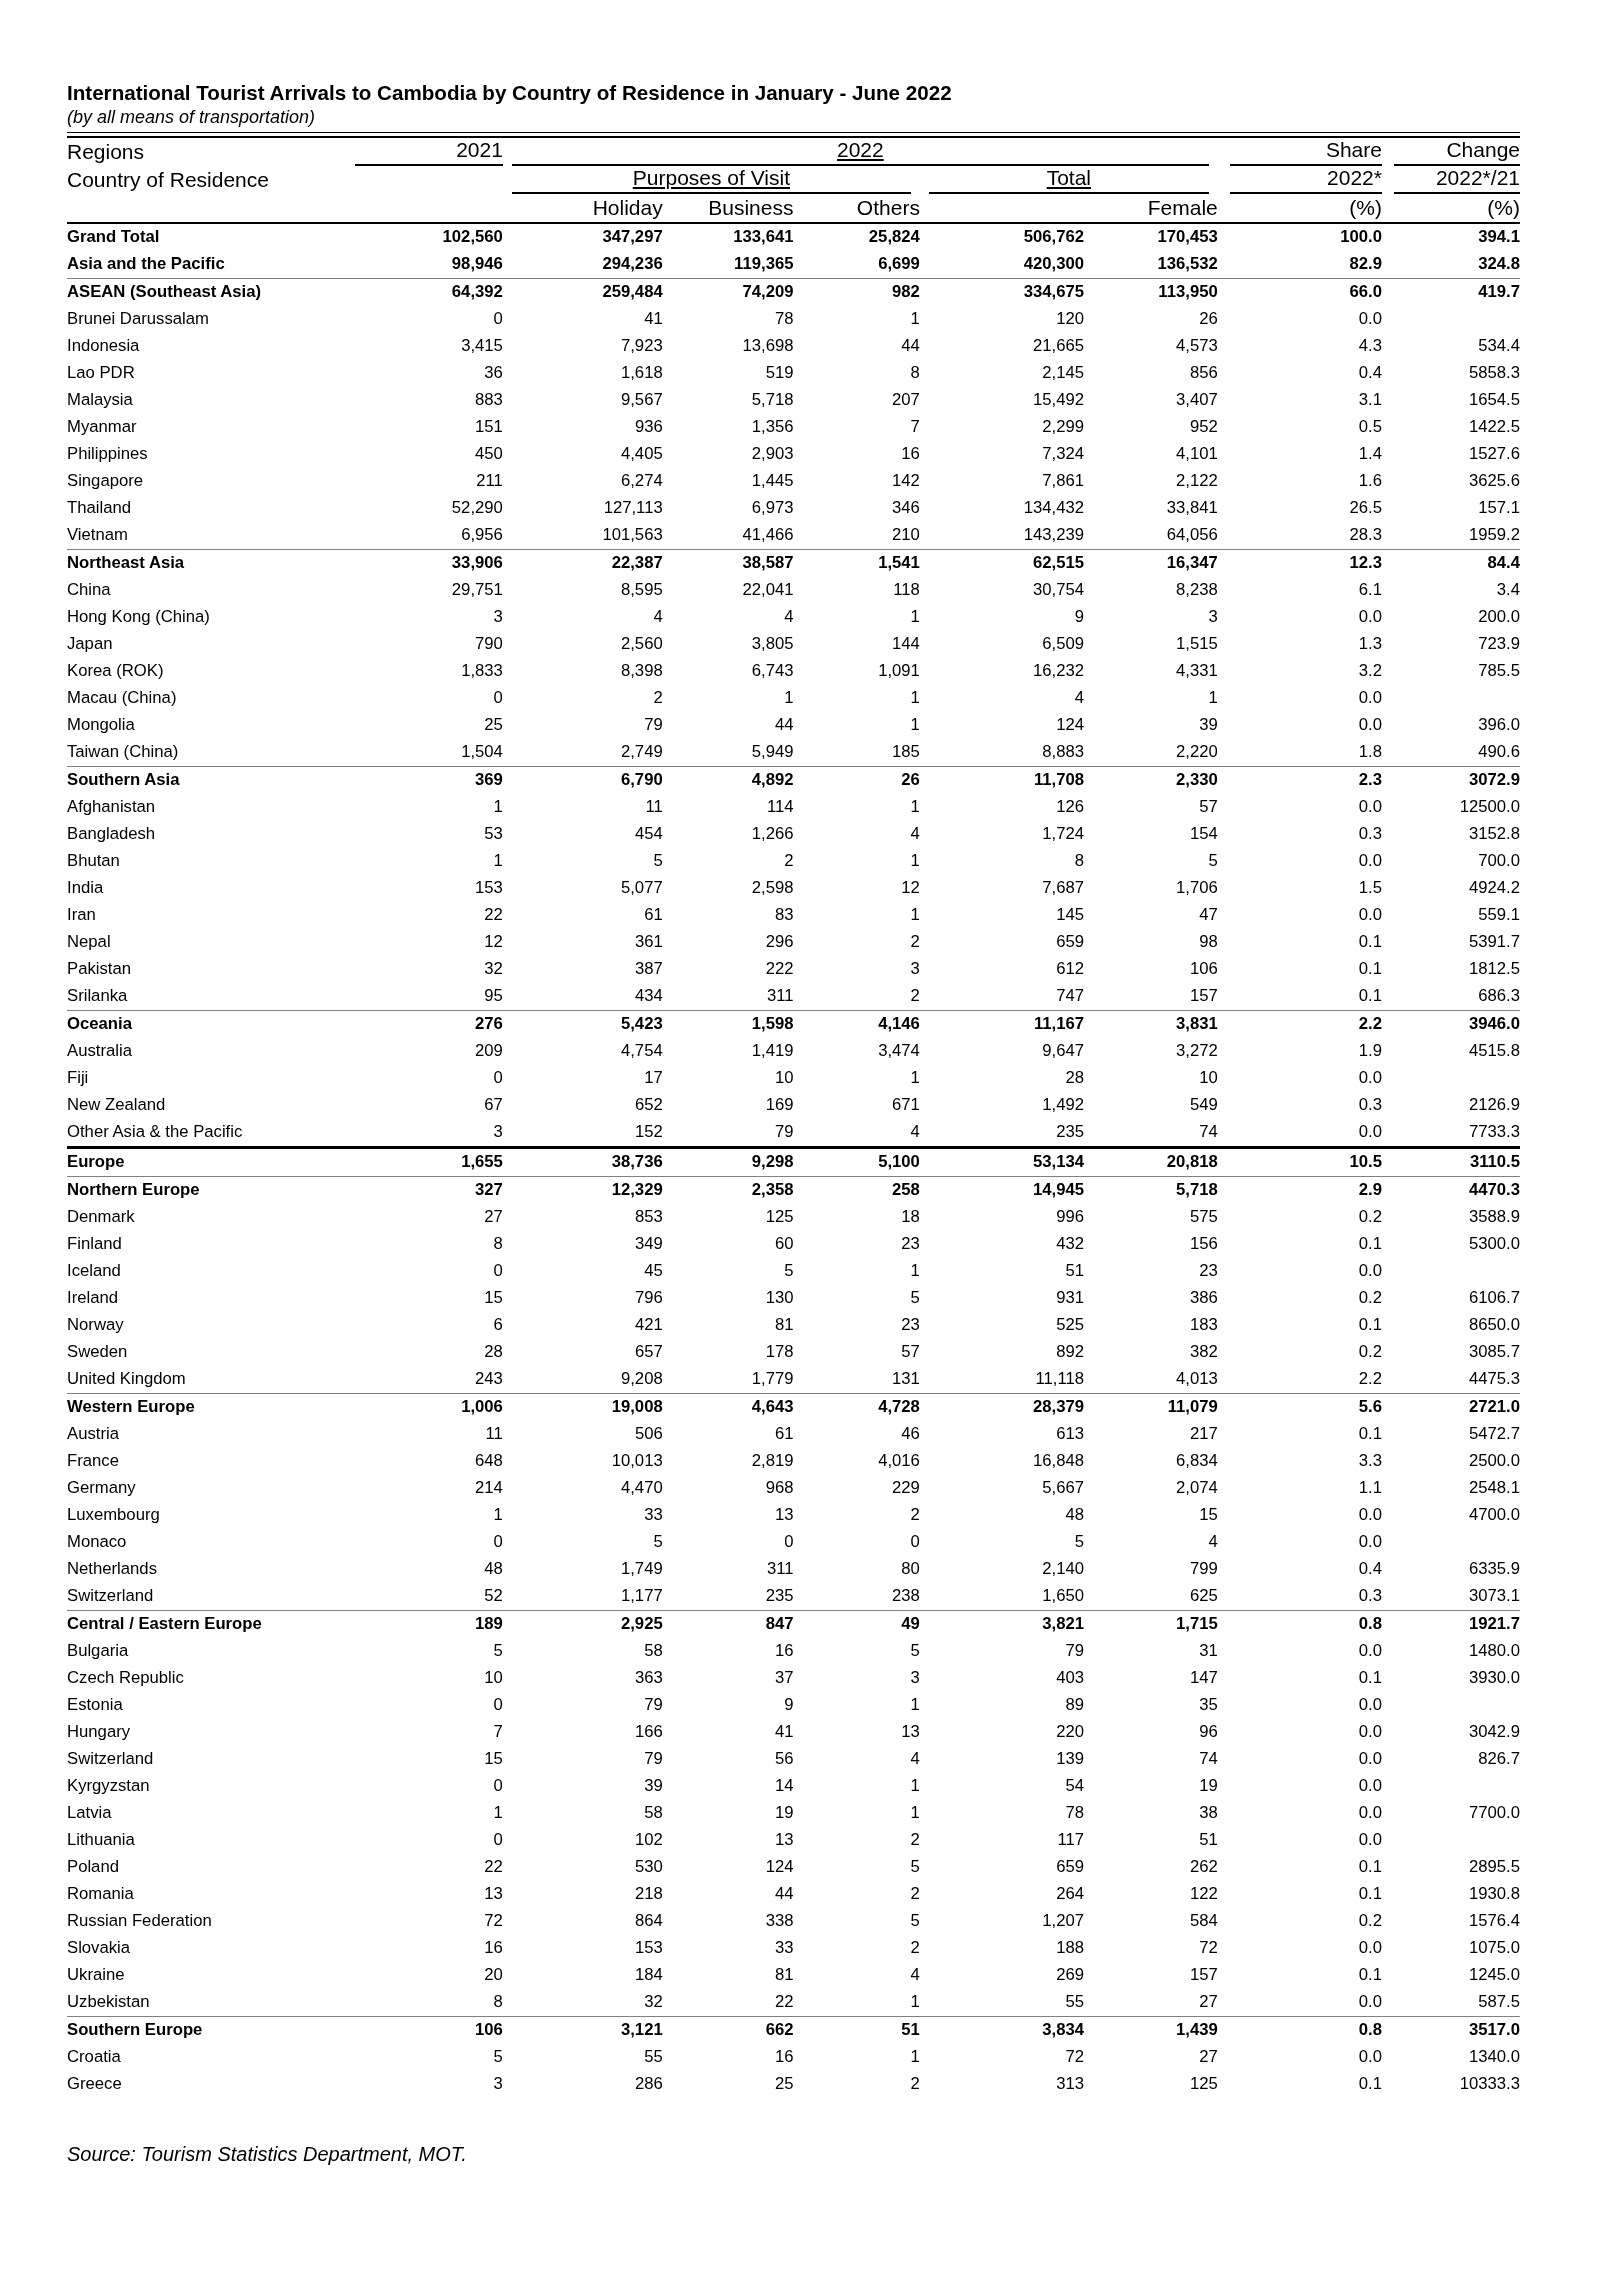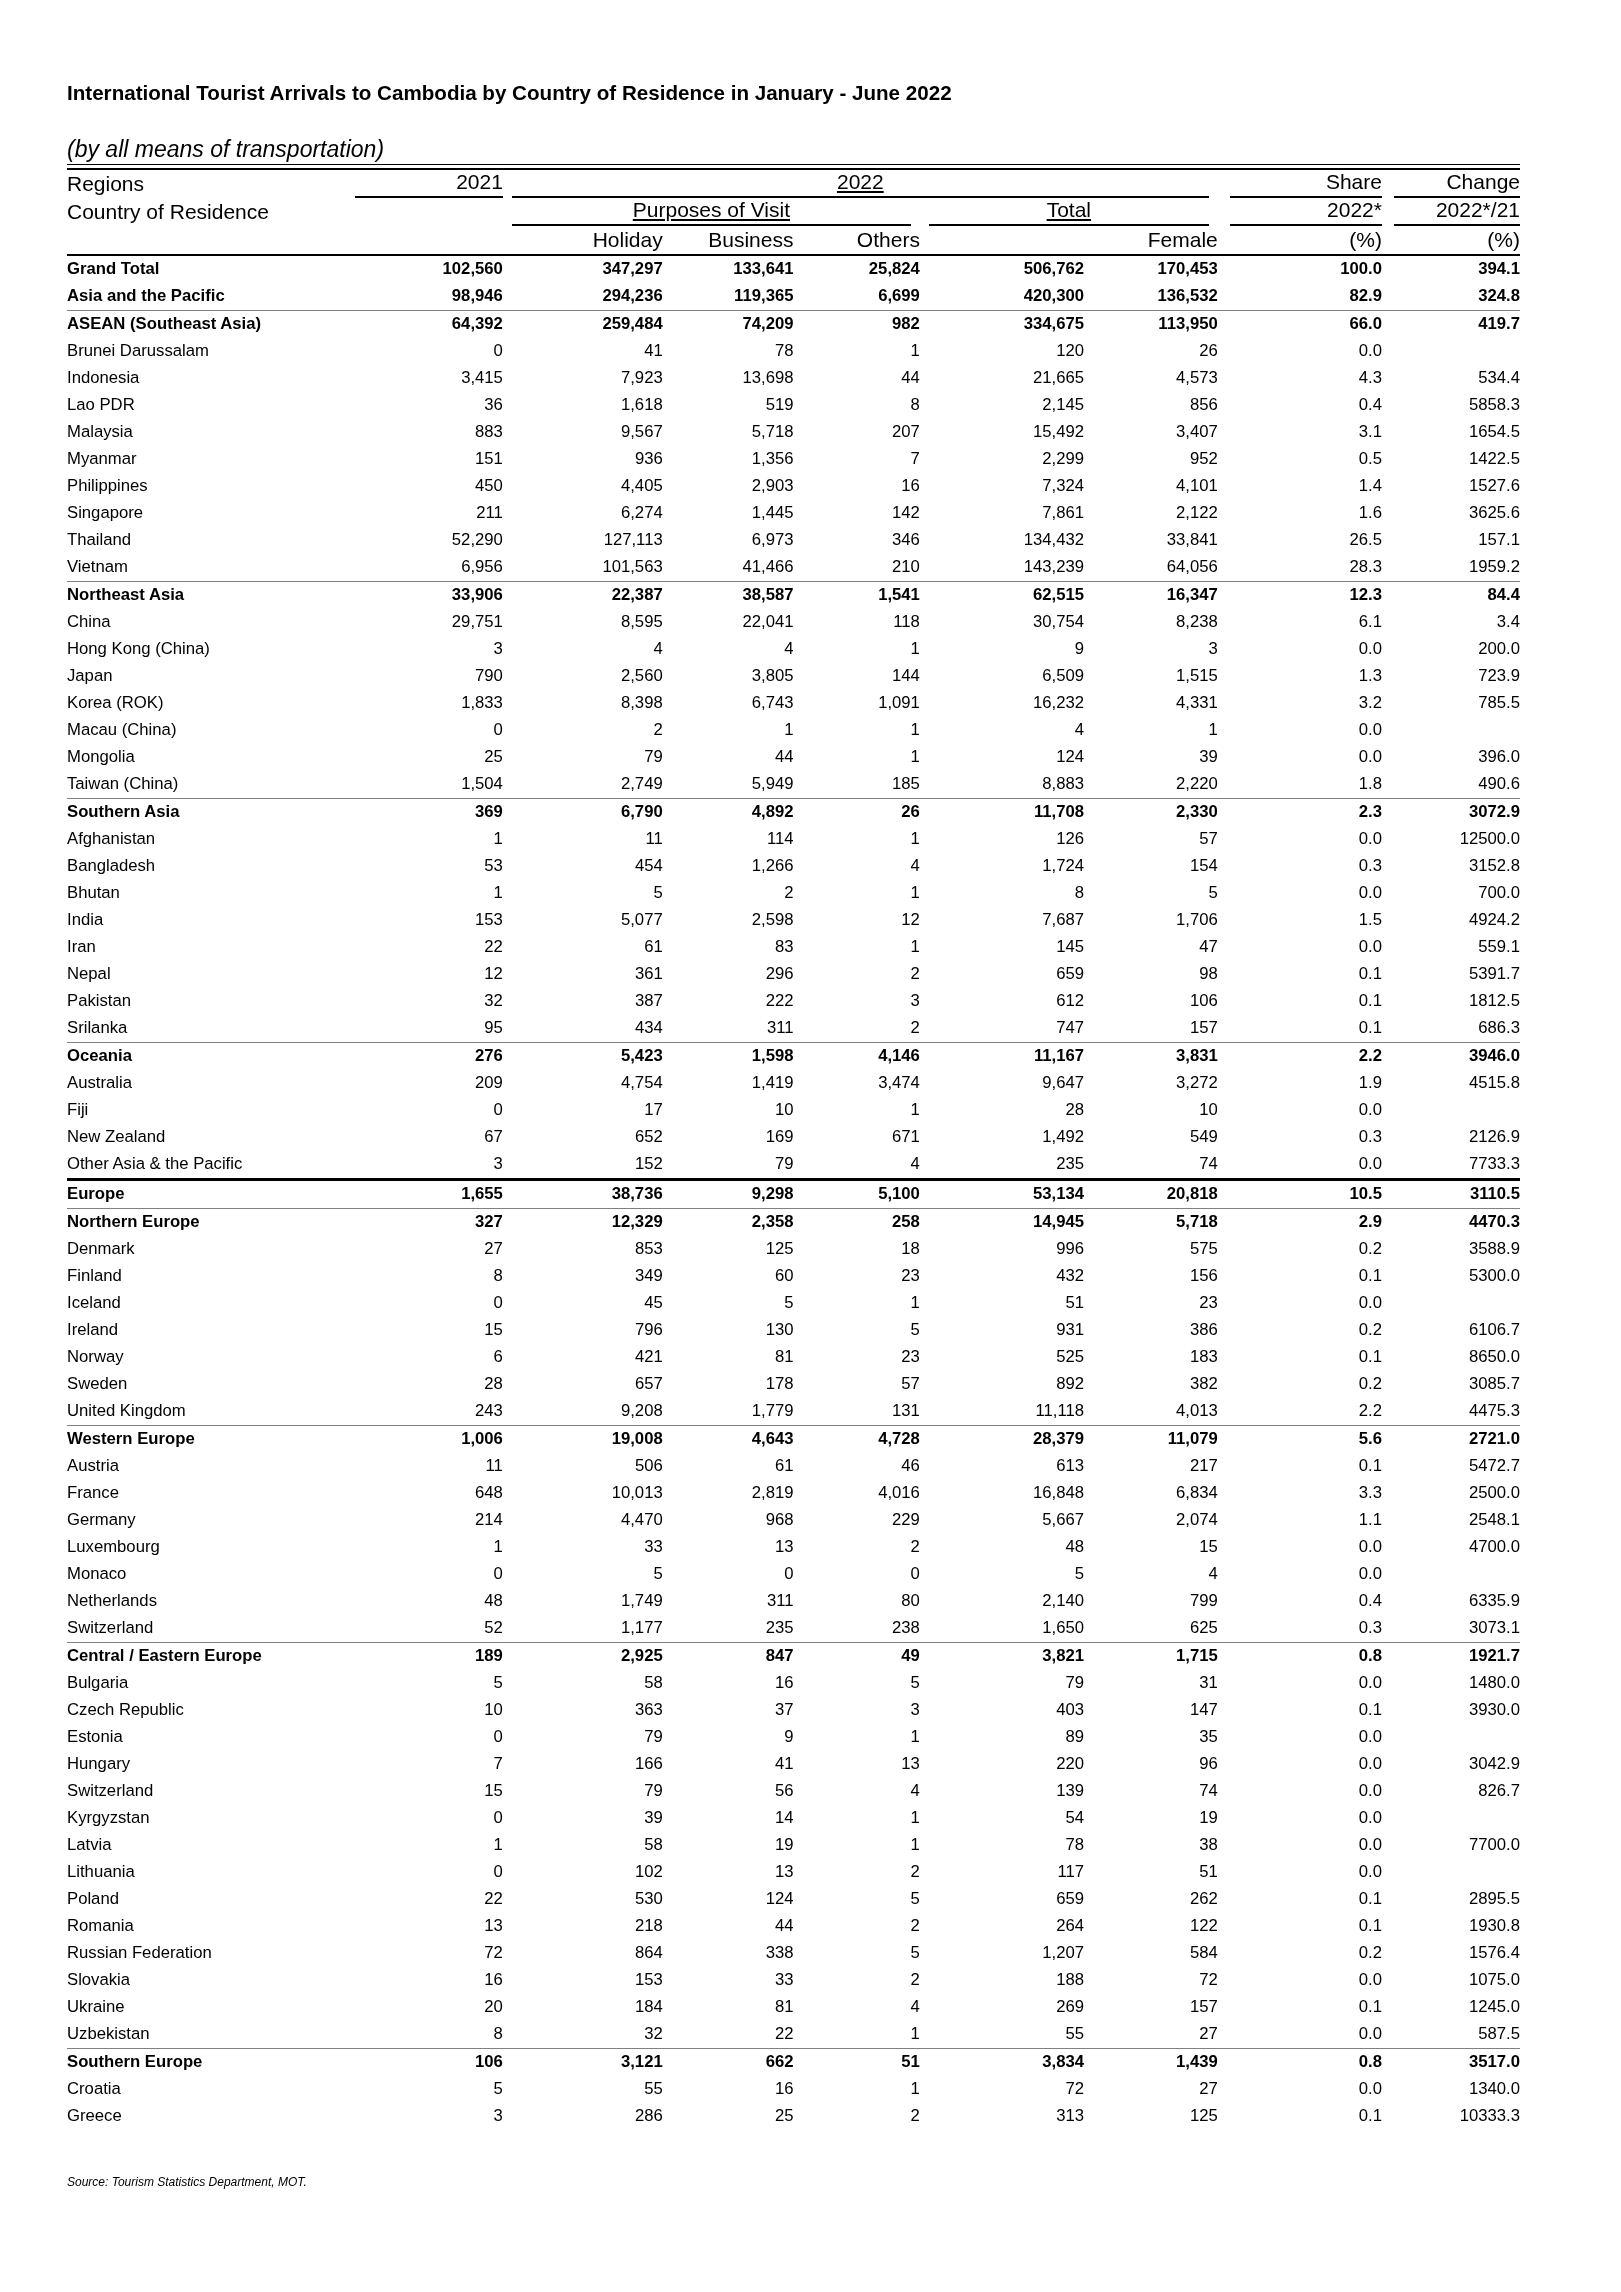--- a/index.html
+++ b/index.html
@@ -5,22 +5,22 @@
   html, body { margin: 0; padding: 0; }
   body {
     width: 1621px; height: 2293px;
     background: #ffffff; color: #000;
     font-family: "Liberation Sans", sans-serif;
     position: relative;
   }
   .page { position: absolute; left: 67px; top: 80px; width: 1453px; }
   .title { font-size: 20.6px; font-weight: bold; line-height: 25.5px; }
   .subtitle {
-    font-size: 23px; font-style: italic; line-height: 23.5px;
-    border-bottom: 1.5px solid #000; padding-bottom: 2.9px; margin-top: 32px;
+    font-size: 18px; font-style: italic; line-height: 23.5px;
+    border-bottom: 1.5px solid #000; padding-bottom: 2.9px;
   }
   table.arrivals {
     width: 100%; border-collapse: collapse; table-layout: fixed;
     border-top: 2.5px solid #000; margin-top: 2.9px;
   }
   col.c-country { width: 19%; }
   col.c-2021   { width: 11%; }
   col.c-holiday{ width: 11%; }
   col.c-business{ width: 9%; }
   col.c-others { width: 8.7%; }
@@ -42,21 +42,21 @@
   thead tr.h3 th { border-bottom: 2.5px solid #000; }
   tbody td {
     font-size: 16.7px; height: 27px; vertical-align: middle;
     white-space: nowrap; overflow: hidden;
   }
   td.c-name { text-align: left; }
   td.c-num  { text-align: right; }
   tr.bold td { font-weight: bold; }
   tr.sep-thin td  { border-bottom: 1px solid #808080; }
   tr.sep-thick td { border-bottom: 3.4px solid #000; }
-  .source { margin-top: 45px; font-size: 12px; font-style: italic; }
+  .source { margin-top: 45px; font-size: 20px; font-style: italic; }
 </style>
 </head>
 <body>
 
 <div class="page">
   <div class="title">International Tourist Arrivals to Cambodia by Country of Residence in January - June 2022</div>
   <div class="subtitle">(by all means of transportation)</div>
 
   <table class="arrivals">
     <colgroup>

